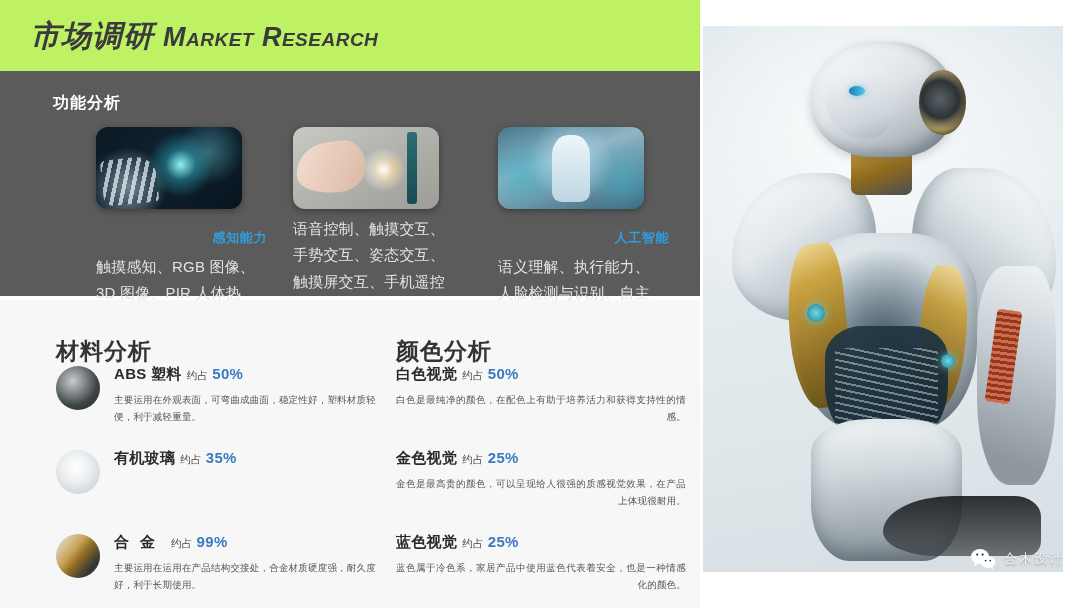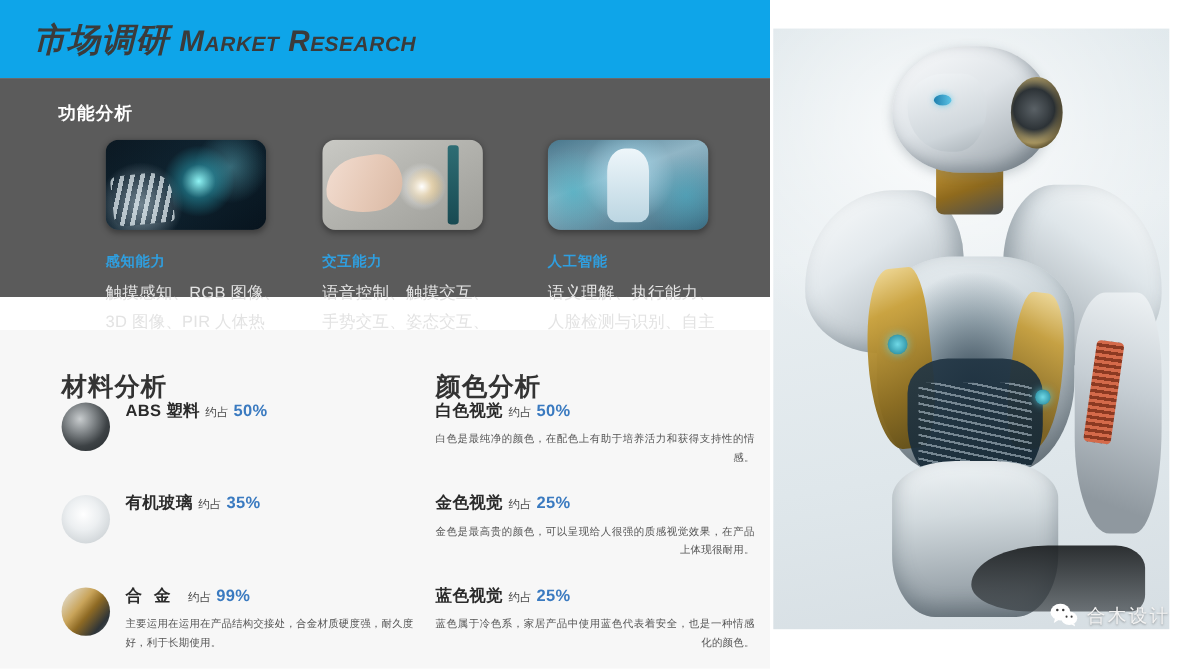--- a/index.html
+++ b/index.html
@@ -7,35 +7,35 @@
     width:1080px;height:608px;overflow:hidden;
     background:#ffffff;
     font-family:"Liberation Sans","DejaVu Sans",sans-serif;
     position:relative;
   }
   .slide{position:absolute;inset:0;background:#ffffff;}
 
   
   .header{
     position:absolute;left:0;top:0;width:700px;height:71px;
-    background:#0ea5e9;
+    background:#bef264;
     text-decoration:underline;
   }
   .title{
     position:absolute;left:30px;top:16px;
     font-style:italic;font-weight:bold;
     font-size:30px;color:#3b3b3b;letter-spacing:.5px;
     white-space:nowrap;
   }
   .title .cn{font-size:30px;letter-spacing:1px;}
   .title .en{font-size:27px;margin-left:9px;font-variant:small-caps;letter-spacing:.5px;}
 
   
   .dark-band{
-    position:absolute;left:0;top:71px;width:700px;height:199px;
+    position:absolute;left:0;top:71px;width:700px;height:225px;
     background:#5b5b5b;
   }
   .band-title{
     position:absolute;left:53px;top:22px;
     color:#ffffff;font-weight:bold;font-size:16px;letter-spacing:1px;
   }
 
   .cards{position:absolute;left:53px;top:56px;width:630px;height:160px;}
   .card{position:absolute;top:0;width:196px;}
   .card.c0{left:18px;}
@@ -82,21 +82,21 @@
       radial-gradient(circle at 86% 62%, rgba(70,190,215,.5) 0%, rgba(0,0,0,0) 28%),
       linear-gradient(160deg,#4e7d92 0%,#9ec3d2 40%,#3d6b80 100%);
   }
   .thumb.t2:after{
     content:"";position:absolute;left:37%;top:10%;width:26%;height:82%;
     background:linear-gradient(180deg,#eef6fa,#bcd6e2);
     border-radius:42% 42% 26% 26%/30% 30% 14% 14%;
   }
 
   .card-label{
-    margin-top:20px;text-align:left;padding-left:25px;
+    margin-top:20px;text-align:right;padding-left:25px;
     color:#2f9fe0;font-weight:bold;font-size:13px;letter-spacing:.6px;
   }
   .card-desc{
     margin-top:7px;padding-left:25px;padding-right:6px;
     color:#e3e3e3;font-size:15px;line-height:1.75;letter-spacing:.2px;
   }
 
   
   .lower{
     position:absolute;left:0;top:300px;width:700px;height:308px;
@@ -252,21 +252,21 @@
   }
 
   
   .watermark{
     position:absolute;right:16px;bottom:36px;display:flex;align-items:center;gap:8px;
   }
   .wechat-icon{
     width:26px;height:26px;position:relative;display:block;
   }
   .wm-text{
-    font-size:17px;color:#f2f2f2;letter-spacing:2px;
+    font-size:13px;color:#f2f2f2;letter-spacing:2px;
     text-shadow:0 1px 2px rgba(0,0,0,.35);
   }
 </style>
 </head>
 <body>
 
 <div class="slide">
 
   <div class="header">
     <div class="title">
@@ -280,21 +280,20 @@
     <div class="cards">
 
       <div class="card c0">
         <div class="thumb t0"></div>
         <div class="card-label">感知能力</div>
         <div class="card-desc">触摸感知、RGB 图像、3D 图像、PIR 人体热感、红外、声音、陀螺仪、触摸屏幕</div>
       </div>
 
       <div class="card c1">
         <div class="thumb t1"></div>
-        <div class="card-label">交互能力</div>
         <div class="card-desc">语音控制、触摸交互、手势交互、姿态交互、触摸屏交互、手机遥控</div>
       </div>
 
       <div class="card c2">
         <div class="thumb t2"></div>
         <div class="card-label">人工智能</div>
         <div class="card-desc">语义理解、执行能力、人脸检测与识别、自主声源定位、自动充电、智能报警</div>
       </div>
 
     </div>
@@ -305,20 +304,21 @@
     <div class="col left">
       <div class="sec-title">材料分析</div>
       <div class="items">
 
         <div class="item">
           <div class="avatar a0"></div>
           <div class="body">
             <div class="row-title">
               <span class="name">ABS 塑料</span><span class="approx">约占</span><span class="pct">50%</span>
             </div>
+            <div class="row-desc">主要运用在外观表面，可弯曲成曲面，稳定性好，塑料材质轻便，利于减轻重量。</div>
           </div>
         </div>
 
         <div class="item">
           <div class="avatar a1"></div>
           <div class="body">
             <div class="row-title">
               <span class="name">有机玻璃</span><span class="approx">约占</span><span class="pct">35%</span>
             </div>
           </div>

